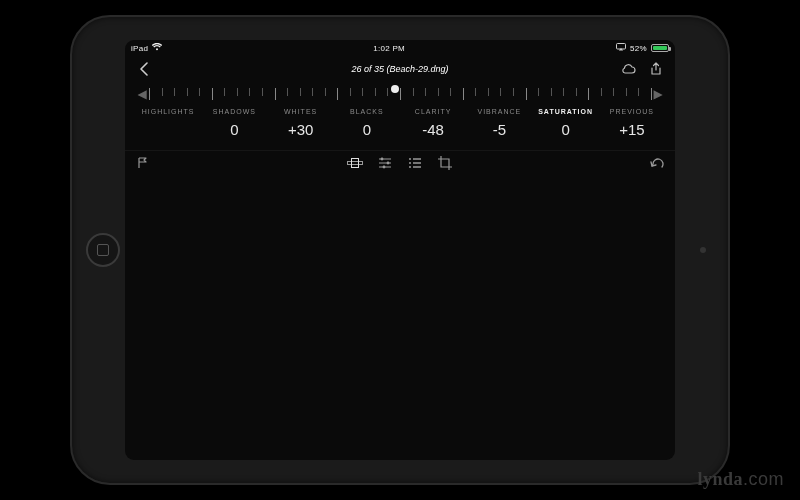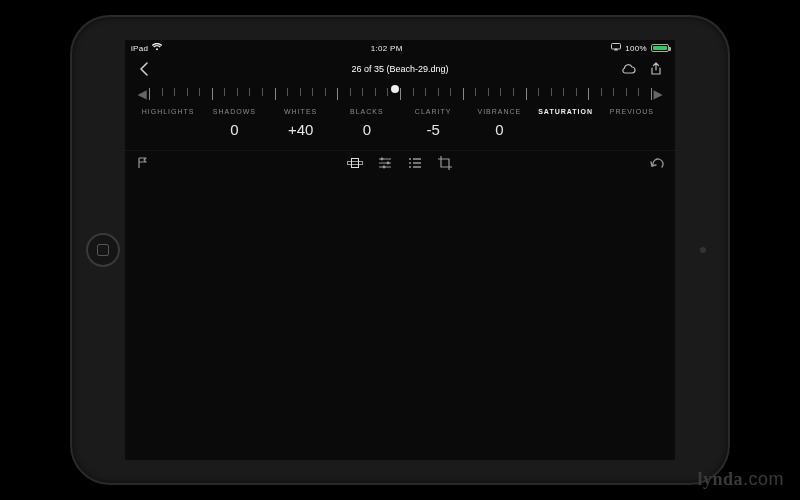--- a/index.html
+++ b/index.html
@@ -18,36 +18,36 @@
   .home-button {
     position: absolute; left: 14px; top: 50%; transform: translateY(-50%);
     width: 34px; height: 34px; border-radius: 50%;
     border: 2px solid #3a3a3a; background: #151515;
     display:flex; align-items:center; justify-content:center;
   }
   .home-button::after{ content:""; width:10px; height:10px; border:1.5px solid #555; border-radius:2px; }
   .camera { position:absolute; right:22px; top:50%; transform:translateY(-50%); width:6px; height:6px; border-radius:50%; background:#333; }
 
   .screen {
-    width: 550px; height: 420px; background: #0a0a0a; border-radius: 2px; overflow:hidden;
+    width: 550px; height: 420px; background: #0a0a0a; border-radius: 9px; overflow:hidden;
     display:flex; flex-direction:column;
   }
 
   
   .status-bar { height: 16px; display:flex; align-items:center; justify-content:space-between; padding:0 6px; color:#eee; font-size:8px; font-weight:500; letter-spacing:.3px; }
   .status-left,.status-right{ display:flex; align-items:center; gap:4px; }
   .wifi-icon,.cast-icon{ display:inline-block; }
   .battery { display:inline-flex; align-items:center; gap:2px; }
   .battery-body{ width:18px; height:8px; border:1px solid #aaa; border-radius:2px; position:relative; }
   .battery-body::after{ content:""; position:absolute; right:-3px; top:2px; width:2px; height:4px; background:#aaa; border-radius:0 1px 1px 0; }
   .battery-fill{ position:absolute; left:1px; top:1px; bottom:1px; width:90%; background:#34c759; border-radius:1px; }
 
   
   .app-header{ height:26px; display:flex; align-items:center; justify-content:space-between; padding:0 10px; color:#bbb; font-size:9px; }
-  .app-header .center{ position:absolute; left:50%; transform:translateX(-50%); color:#fff; font-weight:500; }
+  .app-header .center{ position:absolute; left:50%; transform:translateX(-50%); color:#fff; font-weight:500;font-style:italic; }
   .icon-btn{ width:18px; height:18px; display:flex; align-items:center; justify-content:center; color:#bbb; }
 
   
   .photo-area{ flex:1; position:relative; margin:4px 10px 4px 10px; display:flex; align-items:center; justify-content:center; }
   .photo {
     width: 100%; height: 100%;
     background:
       radial-gradient(circle at 56% 22%, rgba(255,255,230,.95) 0%, rgba(255,230,120,.7) 6%, rgba(255,170,40,0) 22%),
       linear-gradient(to bottom, #f49b1a 0%, #e97315 25%, #cc4a0f 46%, #a12a08 60%, #7a1805 75%, #4e0d02 100%);
     position:relative; border-radius:2px; overflow:hidden;
@@ -129,21 +129,21 @@
         </span>
       </div>
       <div>1:02 PM</div>
       <div class="status-right">
         <span class="cast-icon">
           <svg width="10" height="8" viewBox="0 0 10 8">
               <rect x="0.5" y="0.5" width="9" height="5.5" rx="1" fill="none" stroke="#ccc"></rect>
               <path d="M5 5l2.2 2.6H2.8L5 5z" fill="#ccc"></path>
             </svg>
         </span>
-        <span>100%</span>
+        <span>52%</span>
         <span class="battery">
             <span class="battery-body">
               <span class="battery-fill"></span>
             </span>
           </span>
       </div>
     </div>
 
     <div class="app-header" style="position:relative;">
       <div class="icon-btn">
@@ -238,24 +238,26 @@
           </div>
           <div class="param active">
             <div class="lbl">SATURATION</div>
           </div>
           <div class="param">
             <div class="lbl">PREVIOUS</div>
           </div>
         </div>
       <div class="values" id="param-values">
           <div class="val">0</div>
-          <div class="val">+40</div>
+          <div class="val">+30</div>
           <div class="val">0</div>
+          <div class="val">-48</div>
           <div class="val">-5</div>
           <div class="val">0</div>
+          <div class="val">+15</div>
         </div>
     </div>
 
     <div class="bottom-bar">
       <div class="group">
         <div class="bi">
           <svg width="12" height="12" viewBox="0 0 12 12">
               <path d="M2 1v10M2 1h7l-2 2 2 2H2" fill="none" stroke="#999" stroke-width="1.2" stroke-linejoin="round"></path>
             </svg>
         </div>

